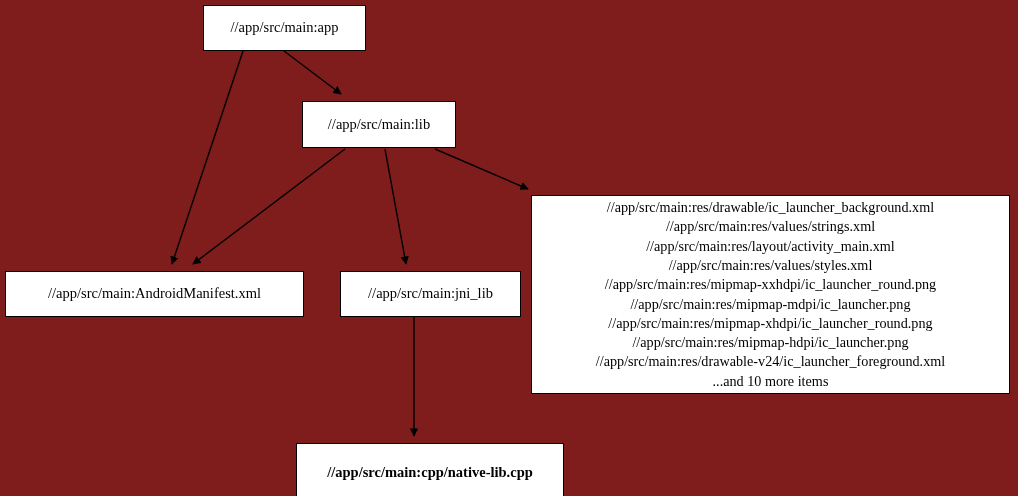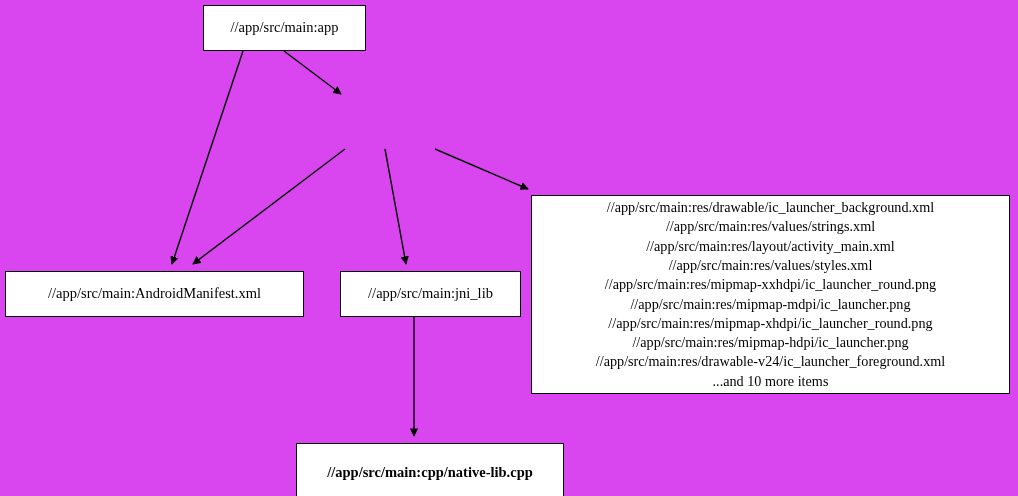--- a/index.html
+++ b/index.html
@@ -5,21 +5,21 @@
 <style>
   html, body {
     margin: 0;
     padding: 0;
     background: #ffffff;
   }
   #graph-root {
     position: relative;
     width: 1018px;
     height: 496px;
-    background: #d946ef;
+    background: #7f1d1d;
     font-family: "Liberation Serif", "DejaVu Serif", serif;
     overflow: hidden;
   }
   #edge-layer {
     position: absolute;
     left: 0;
     top: 0;
     width: 1018px;
     height: 496px;
     pointer-events: none;
@@ -85,20 +85,23 @@
 
     <g>
       <path d="M 414 317 L 414 436" stroke="#000000" stroke-width="1.4" fill="none" marker-end="url(#arrow)"></path>
     </g>
   </svg>
 
   <div class="node" style="left:203px; top:5px; width:163px; height:46px;">
     <span class="node-label">//app/src/main:app</span>
   </div>
 
+  <div class="node" style="left:302px; top:101px; width:154px; height:47px;">
+    <span class="node-label">//app/src/main:lib</span>
+  </div>
 
   <div class="node" style="left:5px; top:271px; width:299px; height:46px;text-align:center;">
     <span class="node-label">//app/src/main:AndroidManifest.xml</span>
   </div>
 
   <div class="node" style="left:340px; top:271px; width:181px; height:46px;">
     <span class="node-label">//app/src/main:jni_lib</span>
   </div>
 
   <div class="node node-multiline" style="left:531px; top:195px; width:479px; height:199px;">

